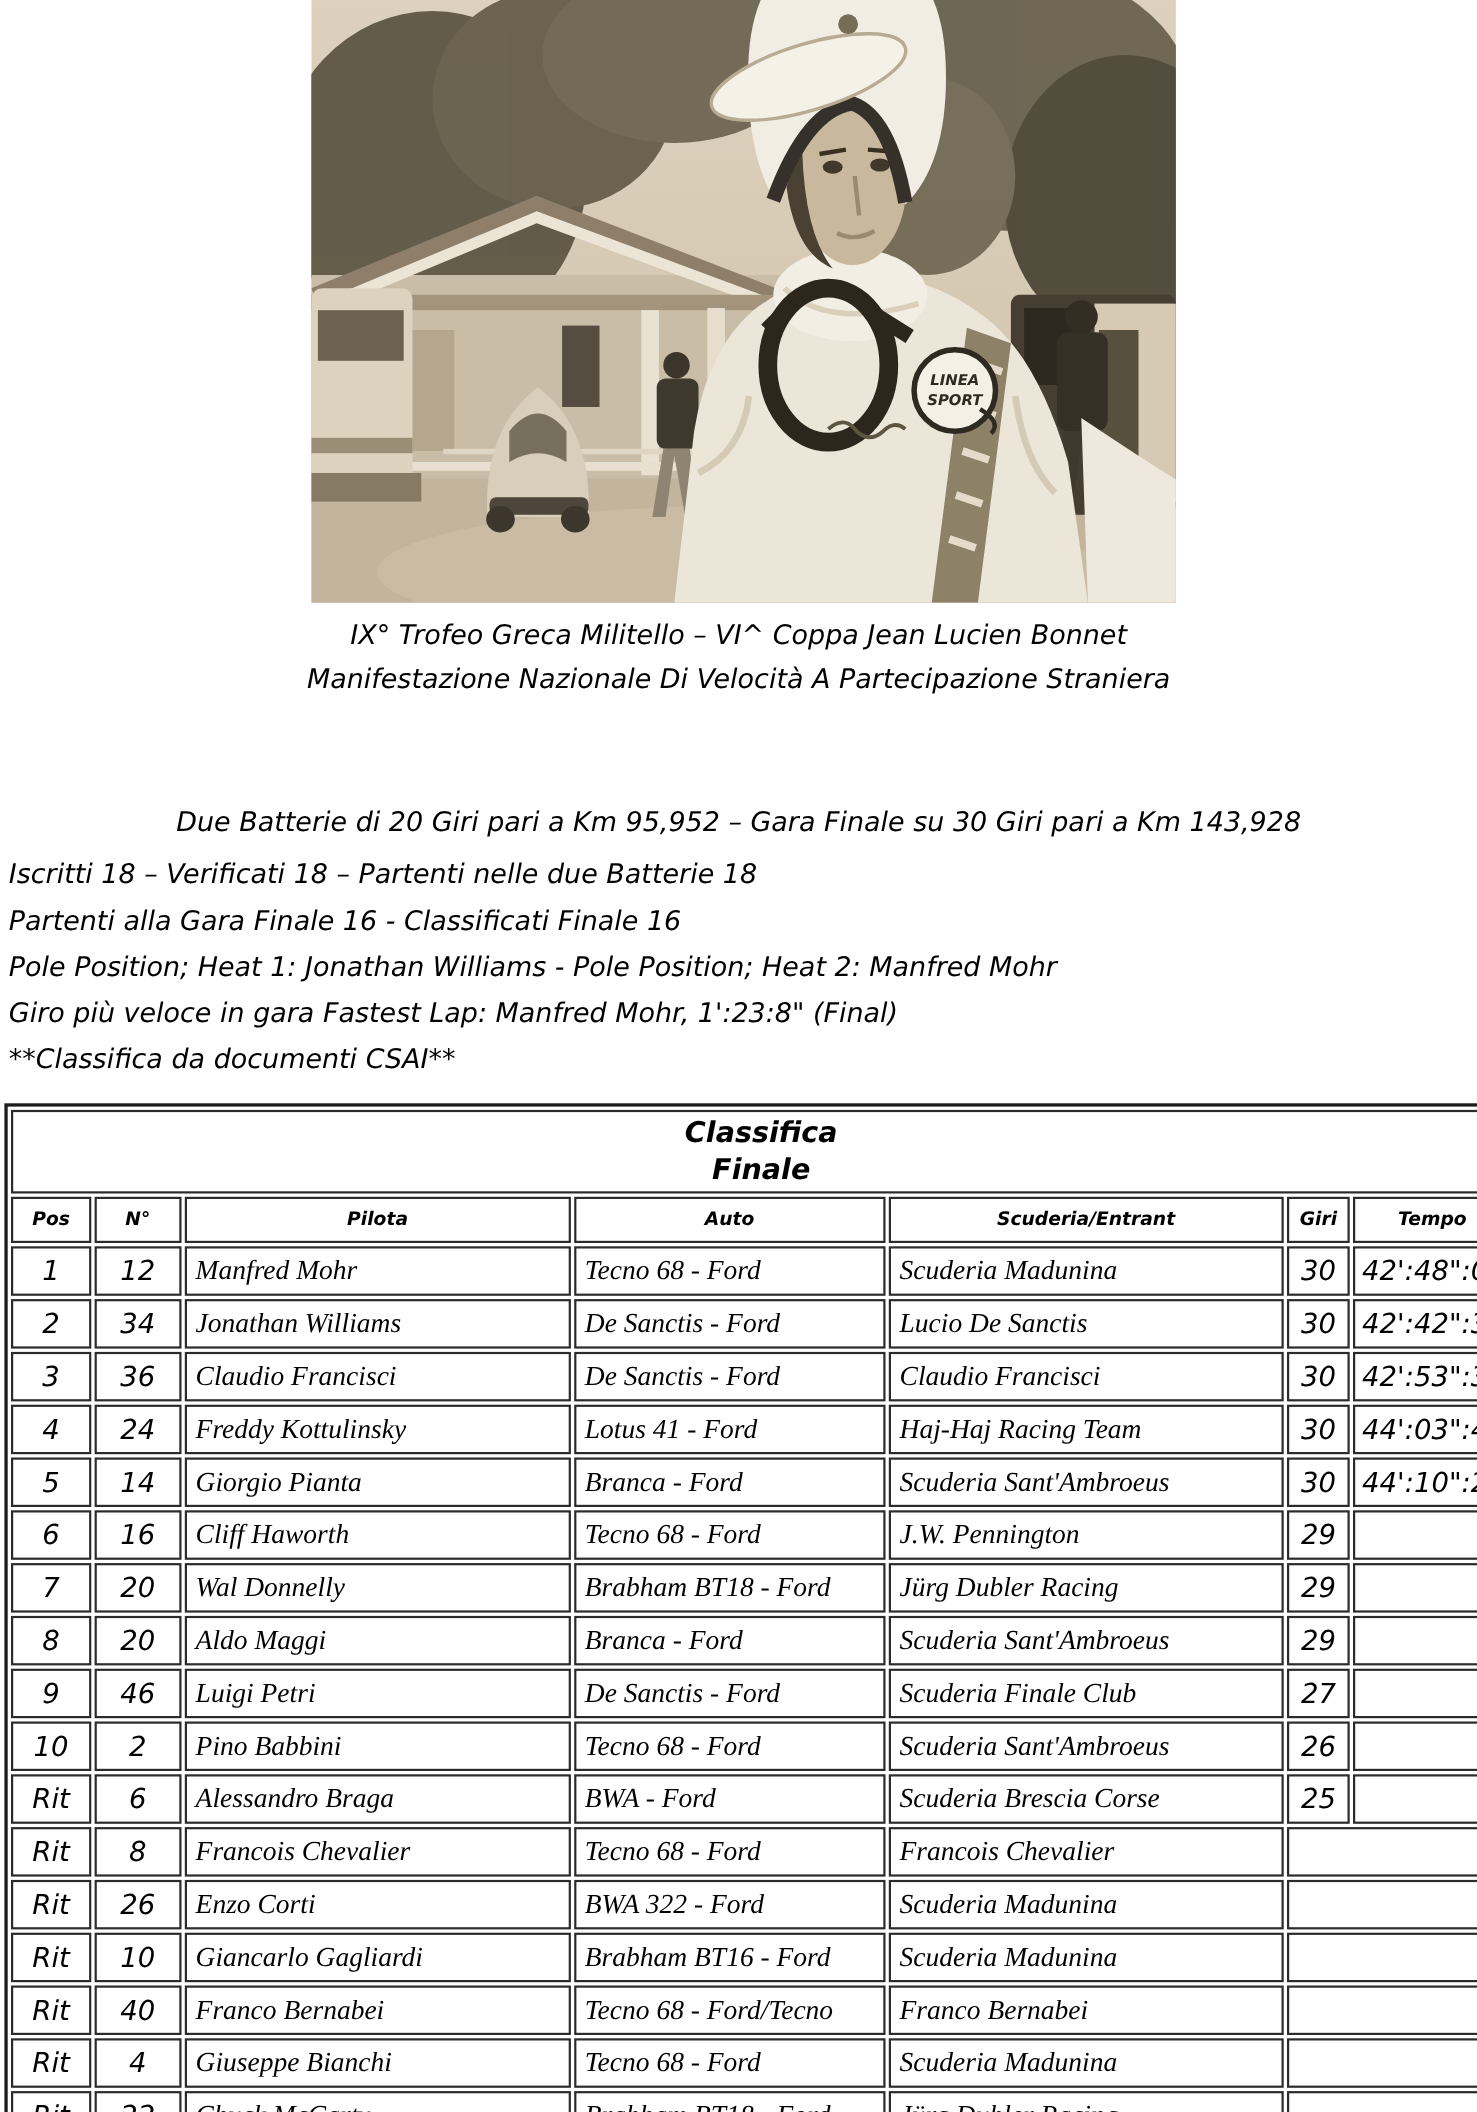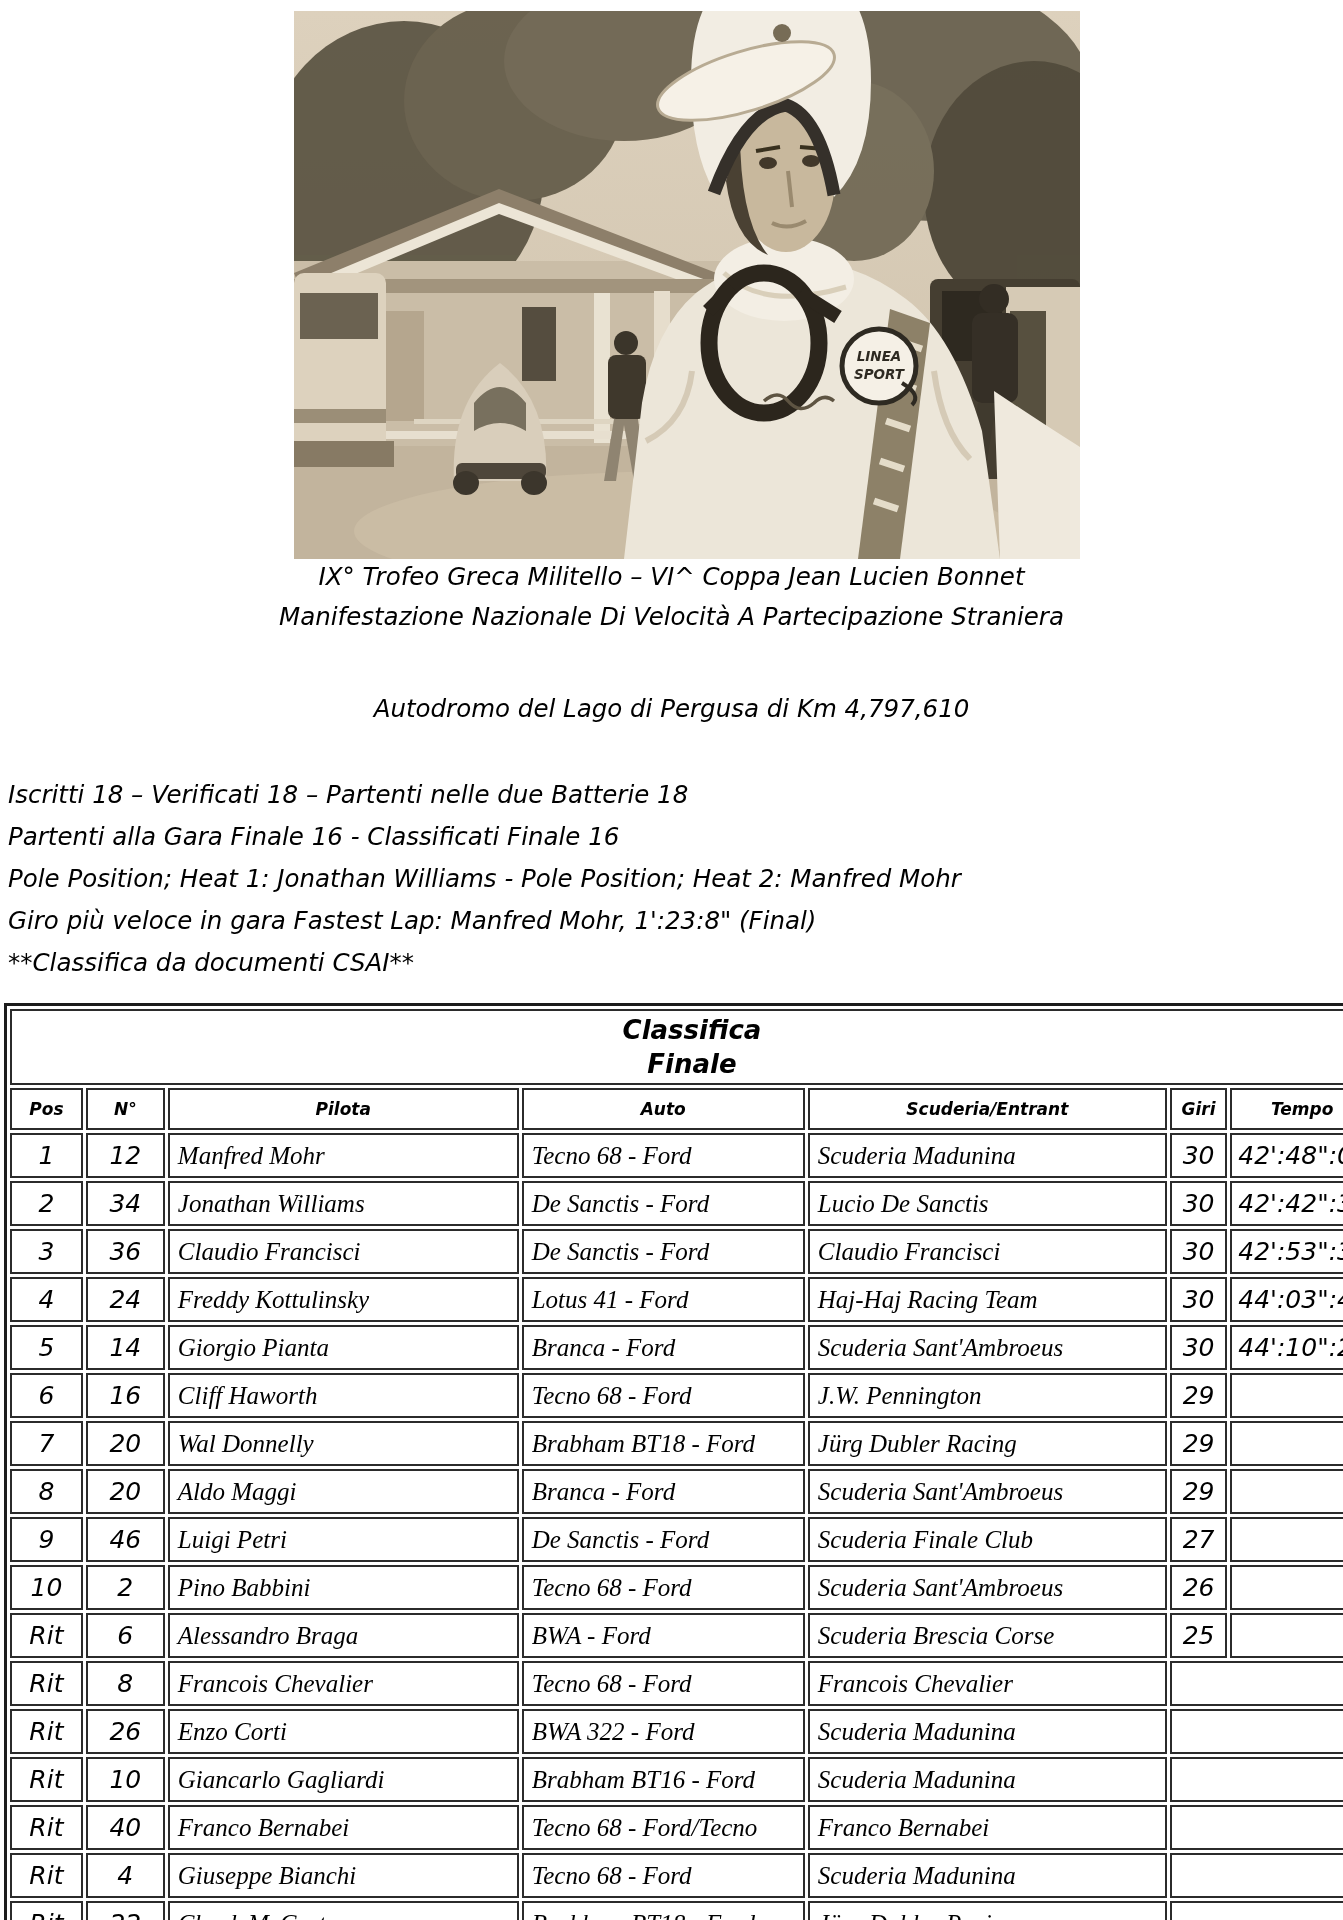--- a/index.html
+++ b/index.html
@@ -6,21 +6,21 @@
   .page{
     position:relative;
     width:1343px;height:1920px;
     background:#ffffff;
     overflow:hidden;
     font-family:"DejaVu Sans",sans-serif;
     font-style:italic;
     color:#000;
   }
   
-  .photo{position:absolute;left:283px;top:0;width:786px;height:548px;margin:11px;}
+  .photo{position:absolute;left:283px;top:0;width:786px;height:548px;margin:0;}
   .photo svg{display:block;}
   
   .line{position:absolute;width:1343px;font-size:24.5px;line-height:34px;white-space:nowrap;}
   .line.center{text-align:center;left:0;}
   .line.left{text-align:left;left:8px;}
   
   .table-frame{
     position:absolute;left:4px;top:1003px;
     width:1376px;
     border:3px solid #1c1c1c;
@@ -151,21 +151,21 @@
         <circle cx="585" cy="355" r="37" fill="#f5f0e6" stroke="#2e2a22" stroke-width="5"></circle>
         <text x="585" y="350" text-anchor="middle" font-family="DejaVu Sans, sans-serif" font-size="13.5" font-weight="bold" font-style="italic" fill="#2e2a22">LINEA</text>
         <text x="585" y="368" text-anchor="middle" font-family="DejaVu Sans, sans-serif" font-size="13.5" font-weight="bold" font-style="italic" fill="#2e2a22">SPORT</text>
         <path d="M608 372 Q628 384 618 394" stroke="#2e2a22" stroke-width="4" fill="none"></path>
       </g>
     </svg>
   </figure>
 
   <div class="line center" style="top:600px">Manifestazione Nazionale Di Velocità A Partecipazione Straniera</div>
   <div class="line center" style="top:560px">IX° Trofeo Greca Militello – VI^ Coppa Jean Lucien Bonnet</div>
-  <div class="line center" style="top:692px">Autodromo del Lago di Pergusa di Km 4,797,610</div>
+  <div class="line center" style="top:730px">Due Batterie di 20 Giri pari a Km 95,952 – Gara Finale su 30 Giri pari a Km 143,928</div>
   <div class="line left" style="top:778px">Iscritti 18 – Verificati 18 – Partenti nelle due Batterie 18</div>
   <div class="line left" style="top:820px">Partenti alla Gara Finale 16 - Classificati Finale 16</div>
   <div class="line left" style="top:862px">Pole Position; Heat 1: Jonathan Williams - Pole Position; Heat 2: Manfred Mohr</div>
   <div class="line left" style="top:904px">Giro più veloce in gara Fastest Lap: Manfred Mohr, 1':23:8" (Final)</div>
   <div class="line left" style="top:946px">**Classifica da documenti CSAI**</div>
 
   <div class="table-frame">
     <table class="results">
       <colgroup>
         <col style="width:71px">

